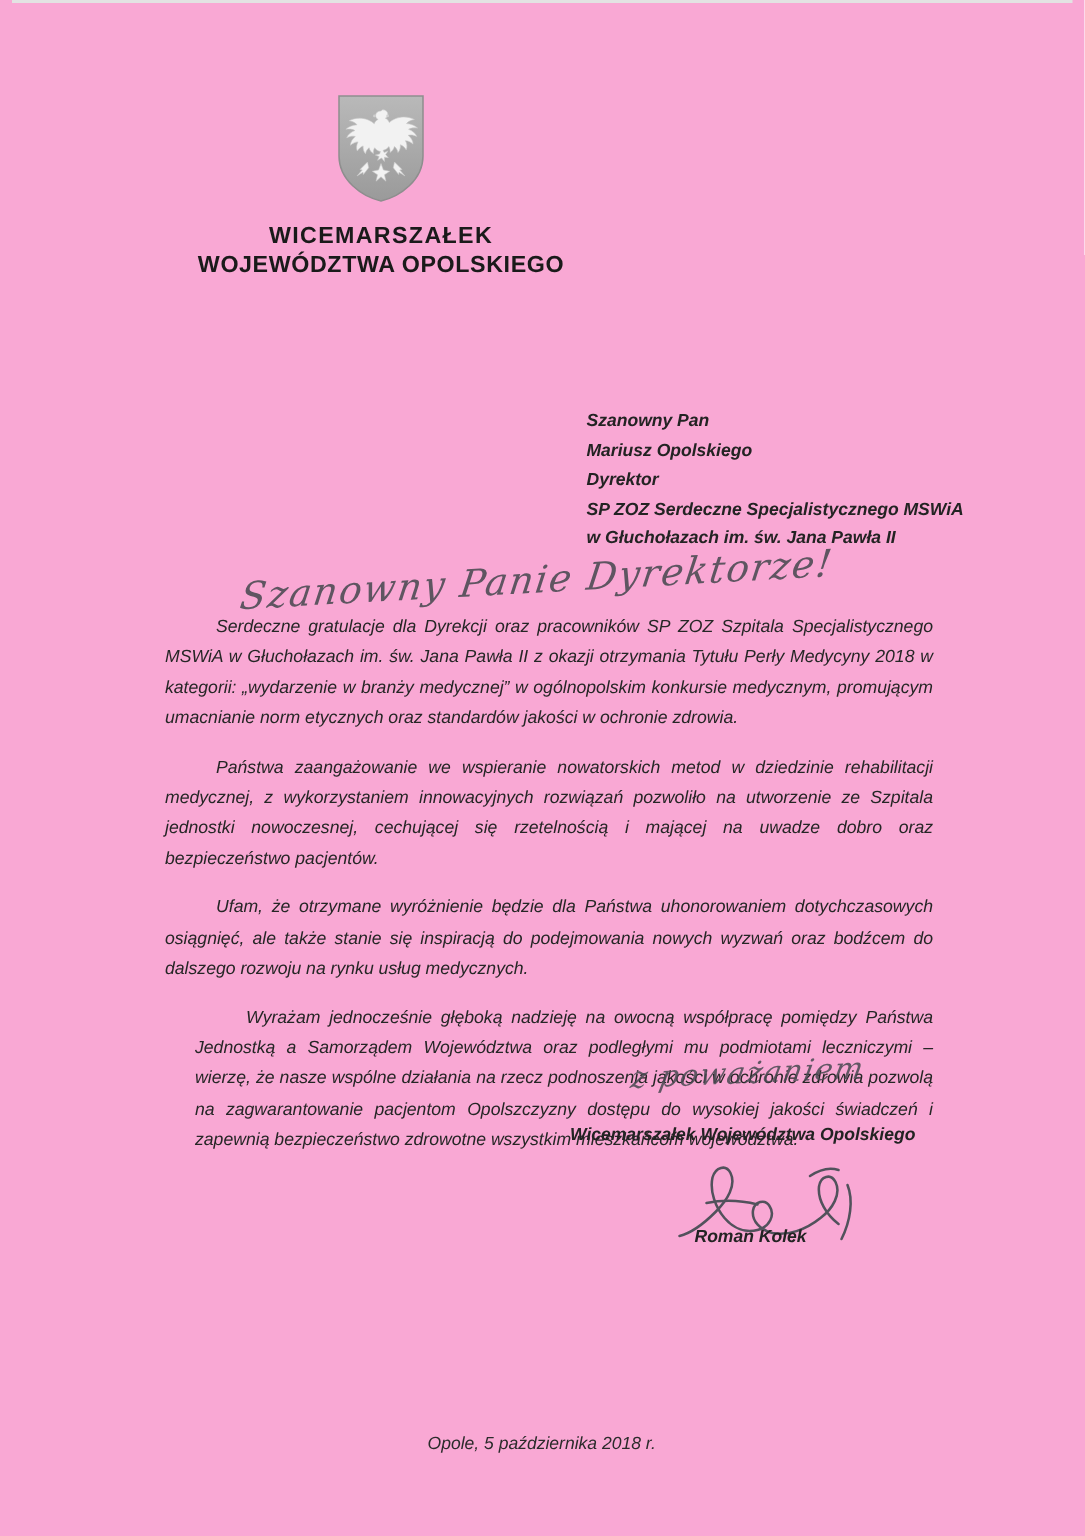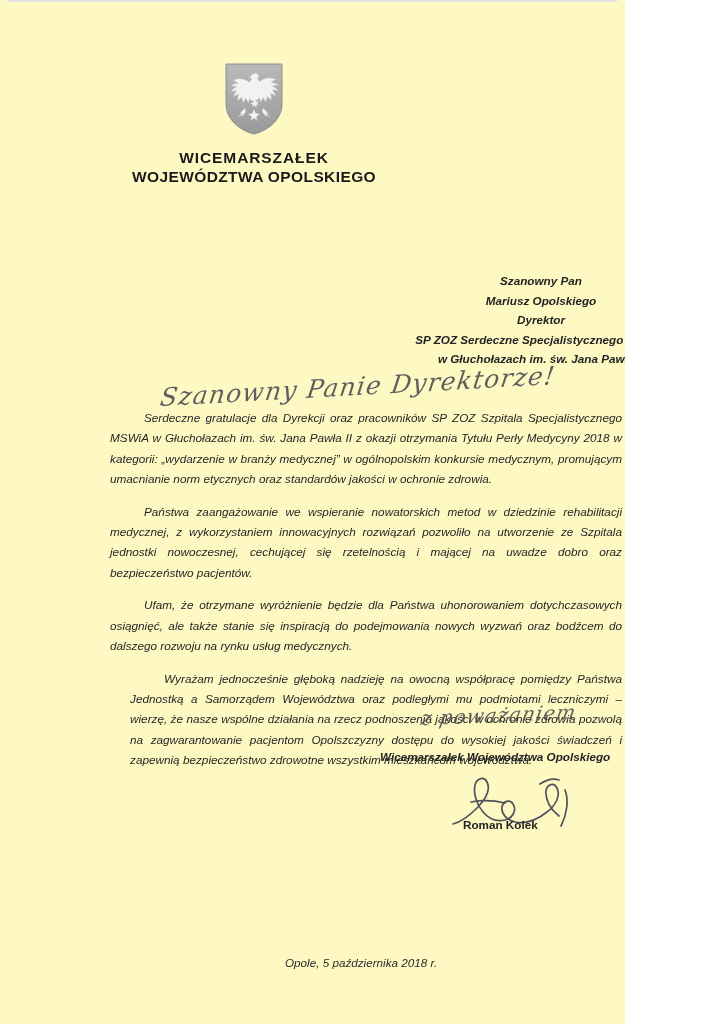--- a/index.html
+++ b/index.html
@@ -3,23 +3,23 @@
 <meta charset="utf-8">
 <title>Letter</title>
 <style>
   html, body {
     margin: 0;
     padding: 0;
     background: #ffffff;
   }
   .page {
     position: relative;
-    width: 625px;
+    width: 723px;
     height: 1024px;
-    background: #fef9c3;
+    background: #f9a8d4;
     overflow: hidden;
     font-family: "Liberation Sans", sans-serif;
     color: #231f20;
     box-sizing: border-box;
   }
   .scan-top-edge {
     position: absolute;
     top: 0;
     left: 8px;
     right: 8px;
@@ -57,21 +57,21 @@
     position: absolute;
     top: 271px;
     left: 391px;
     width: 300px;
     font-style: italic;
     font-weight: bold;
     font-size: 11.7px;
     line-height: 19.6px;
     color: #232323;
   }
-  .addressee div { white-space: nowrap; text-align: center; }
+  .addressee div { white-space: nowrap; }
 
   
   .handwriting {
     position: absolute;
     font-family: "DejaVu Serif", serif;
     font-style: italic;
     color: #4a4a52;
     pointer-events: none;
     white-space: nowrap;
   }
@@ -126,20 +126,21 @@
     font-style: italic;
     font-weight: bold;
     font-size: 11.7px;
     color: #232323;
     white-space: nowrap;
   }
   .signoff-name {
     position: absolute;
     top: 818px;
     left: 463px;
+    font-style: italic;
     font-weight: bold;
     font-size: 11.7px;
     color: #232323;
     white-space: nowrap;
   }
 
   
   .footer-date {
     position: absolute;
     top: 956px;

